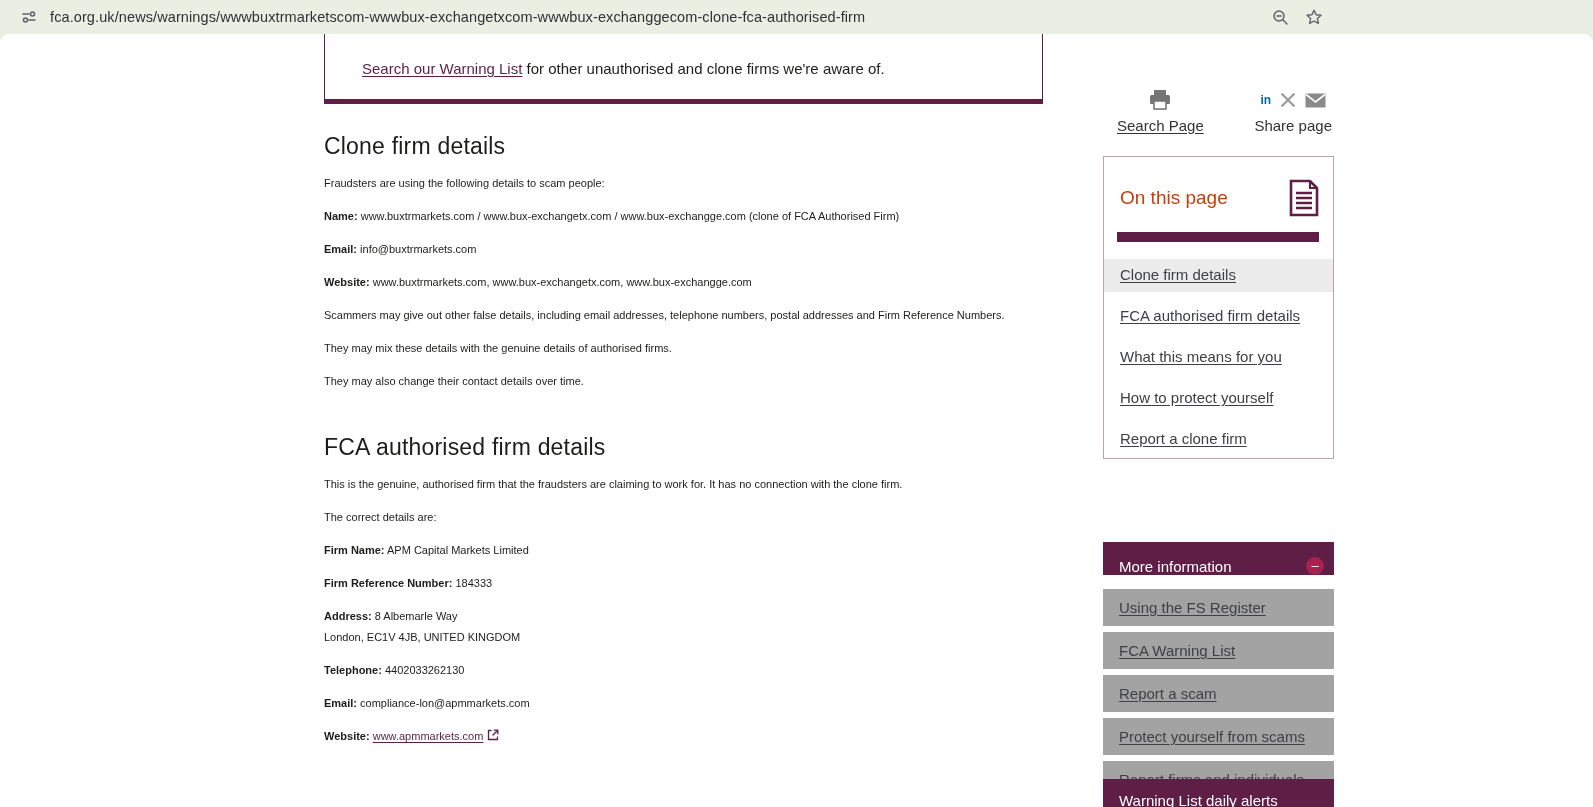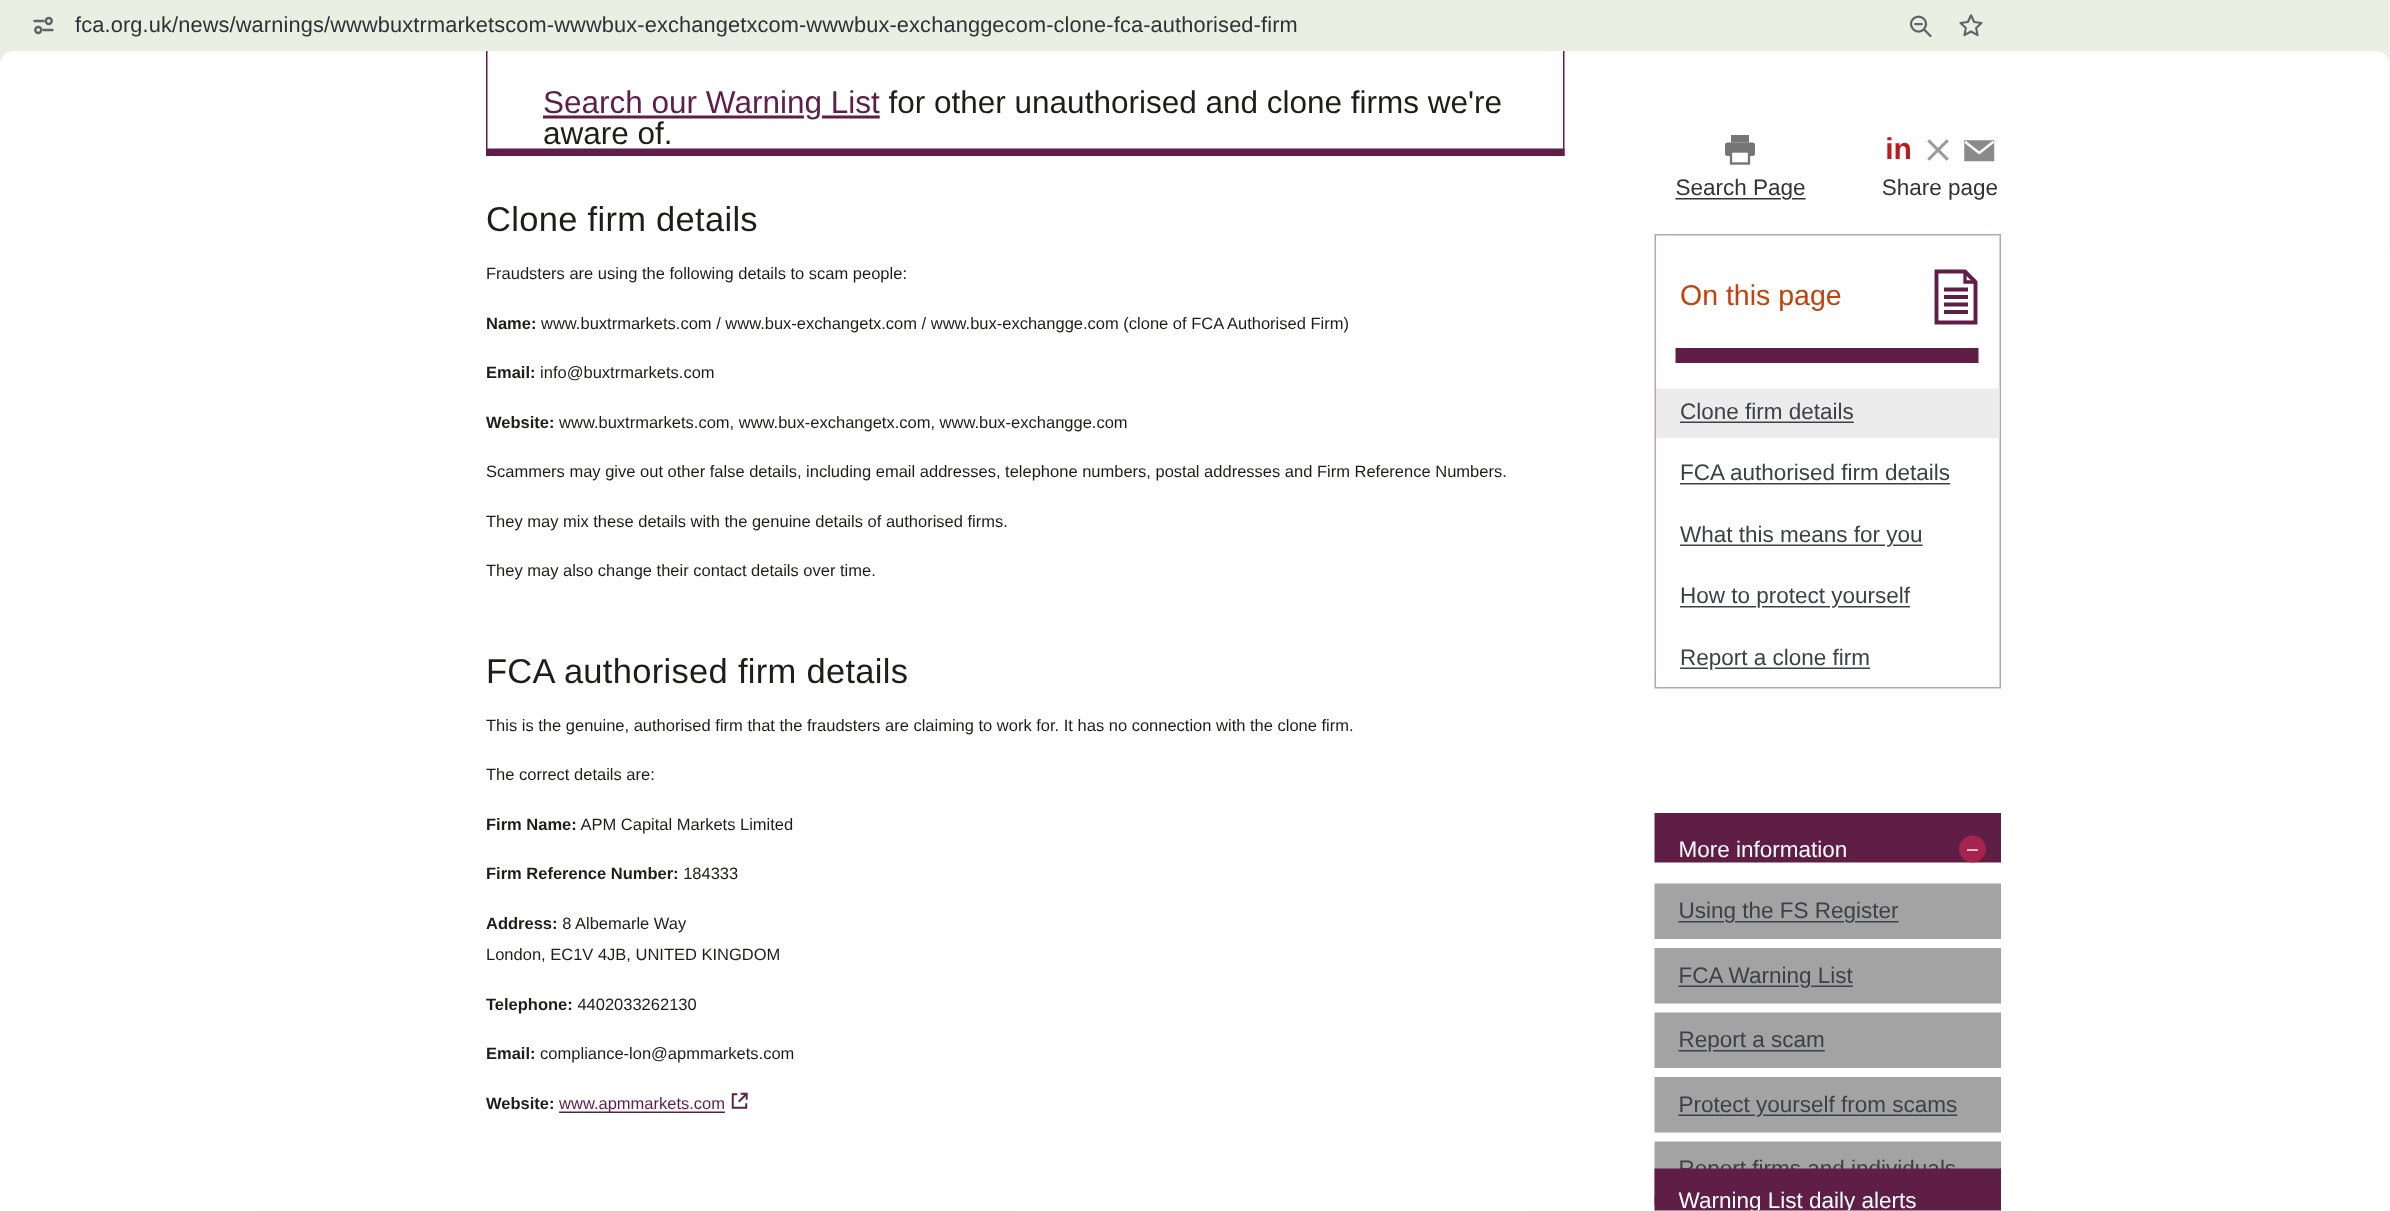--- a/index.html
+++ b/index.html
@@ -23,21 +23,21 @@
   .bb-right { display:flex; align-items:center; gap:16px; margin-right:18px; }
   
   .page {
     position:absolute; top:34px; left:0; width:1593px; height:773px;
     background:#ffffff; border-radius:9px 9px 0 0; overflow:hidden;
   }
   .main-col { position:absolute; left:324px; top:0; width:719px; }
   .warning-box {
     height:70px; border-left:1px solid #5e1e46; border-right:1px solid #5e1e46;
     border-bottom:5px solid #5e1e46; padding:24px 30px 0 37px;
-    font-size:21px; line-height:21px;
+    font-size:15px; line-height:21px;
   }
   a.maroon-link { color:#5e1e46; text-decoration:underline; text-underline-offset:2px; cursor:pointer; }
   h2.section-h {
     font-size:23px; font-weight:400; color:#1d1d1b; letter-spacing:0.2px;
     margin-top:29px;
   }
   h2.section-h.second { margin-top:41px; }
   .main-col p { font-size:11px; line-height:21.5px; margin-top:11.5px; color:#1d1d1b; }
   .main-col p.first-after-h { margin-top:13px; }
   .main-col b { font-weight:700; }
@@ -45,21 +45,21 @@
   
   .sidebar { position:absolute; left:1103px; top:0; width:231px; }
   .share-row {
     position:absolute; top:55px; left:0; width:231px; height:55px;
     display:flex; justify-content:space-between; padding:0 2px 0 14px;
   }
   .share-item { display:flex; flex-direction:column; align-items:center; gap:6px; }
   .share-icons { display:flex; align-items:center; gap:9px; height:22px; }
   .share-label { font-size:15px; color:#333; }
   .print-label { text-decoration:underline; text-underline-offset:2px; cursor:pointer; }
-  .in-glyph { font-weight:700; font-size:20px; color:#b91c1c; line-height:1; }
+  .in-glyph { font-weight:700; font-size:12px; color:#0369a1; line-height:1; }
   
   .otp-box {
     position:absolute; top:122px; left:0; width:231px; height:303px;
     border:1px solid #bba2b1; background:#fff;
   }
   .otp-head {
     display:flex; justify-content:space-between; align-items:center;
     padding:22px 13px 0 16px;
   }
   .otp-title { font-size:19px; color:#c2410c; }

